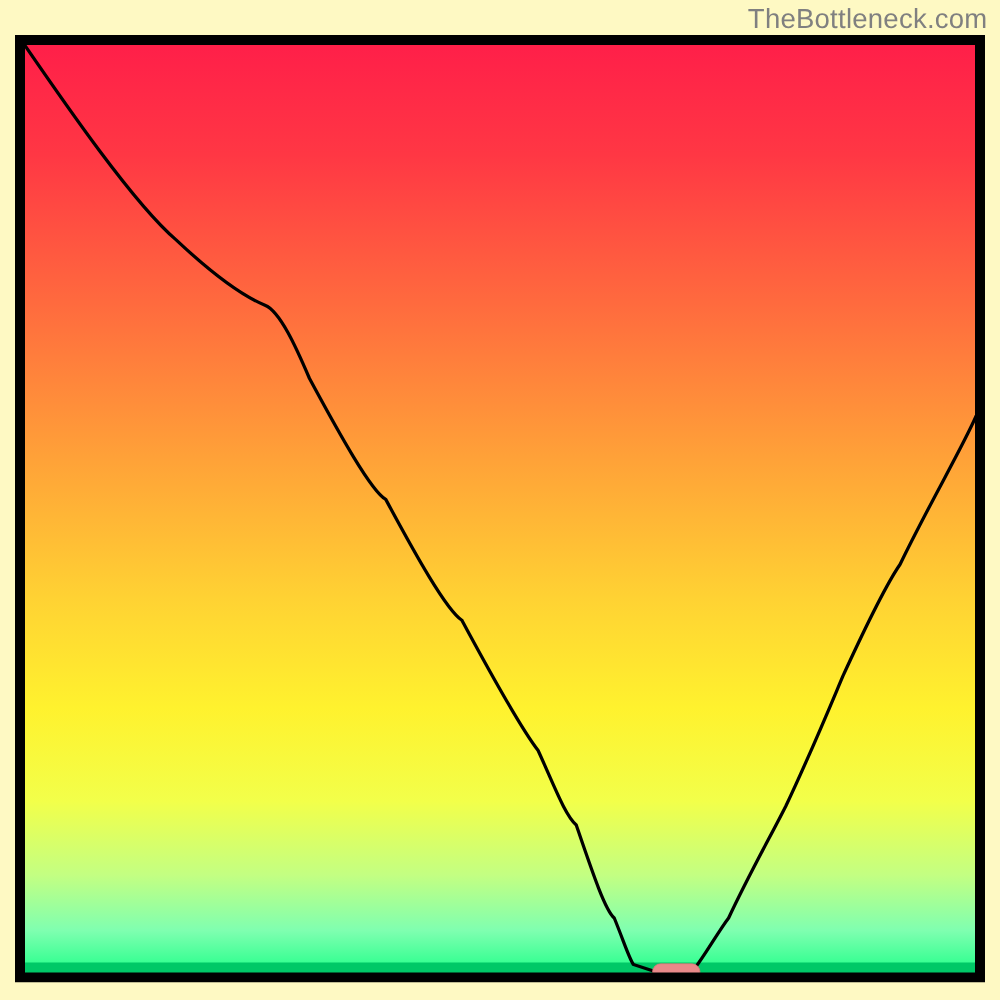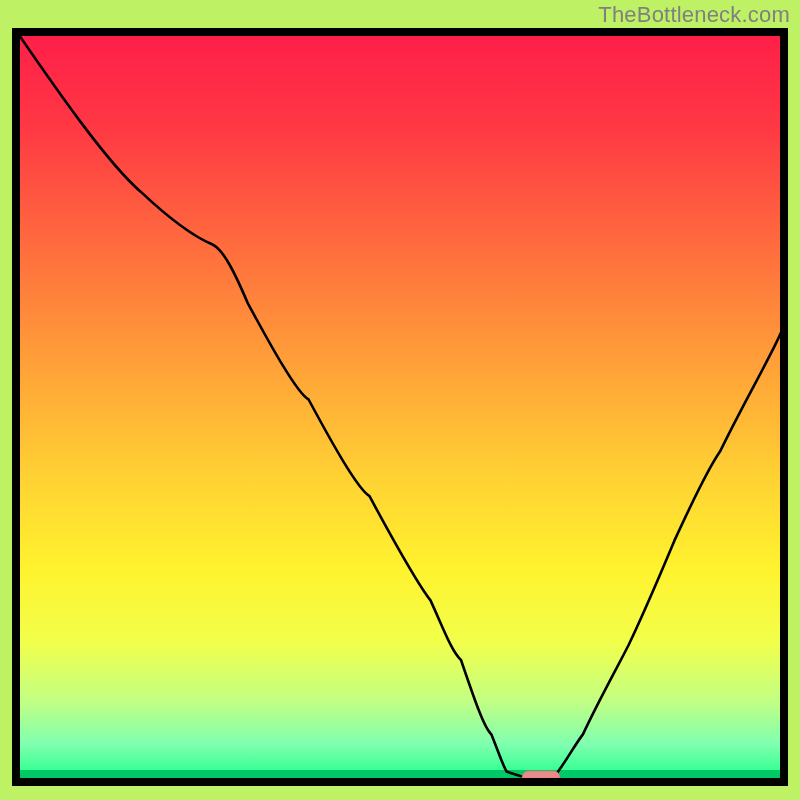--- a/index.html
+++ b/index.html
@@ -7,21 +7,21 @@
     padding: 0;
     width: 800px;
     height: 800px;
     background: #ffffff;
     font-family: Arial, Helvetica, sans-serif;
   }
   .container {
     position: relative;
     width: 800px;
     height: 800px;
-    background: #bef264;
+    background: #fef9c3;
     text-align: center;
   }
   .watermark {
     position: absolute;
     top: 2px;
     right: 10px;
     color: #808080;
     font-size: 22px;
     font-weight: 500;
     letter-spacing: 0.2px;

